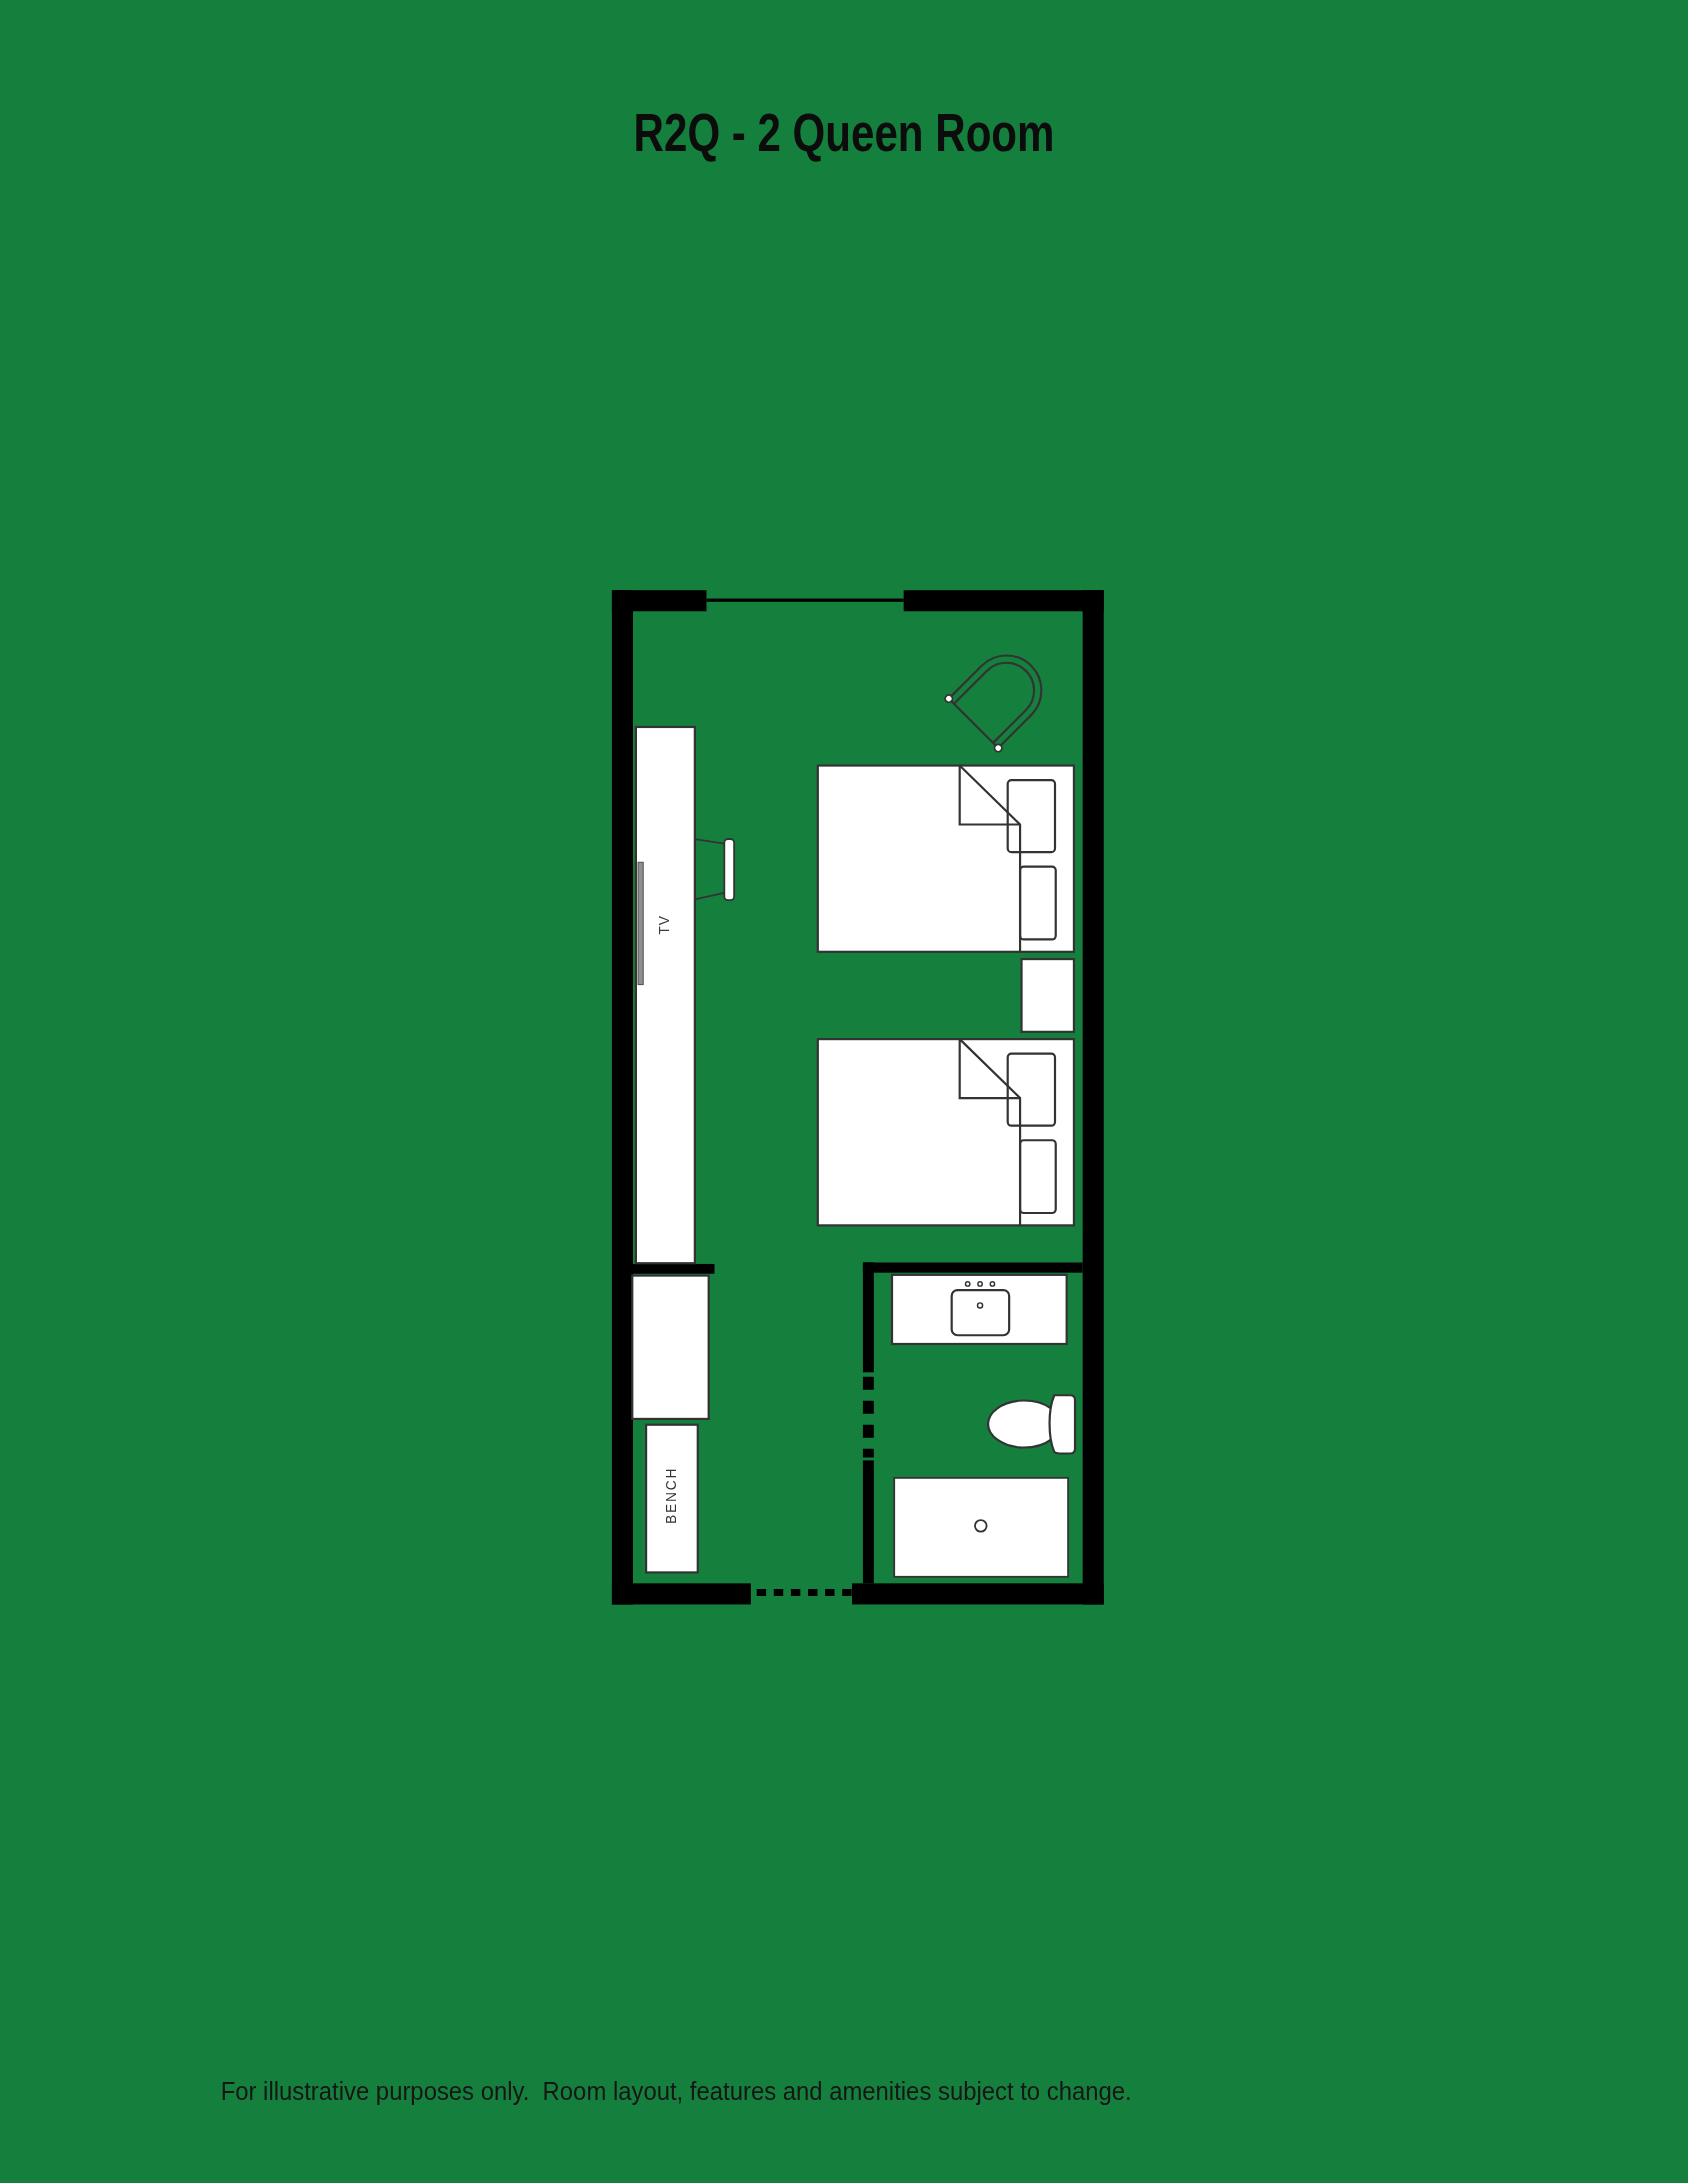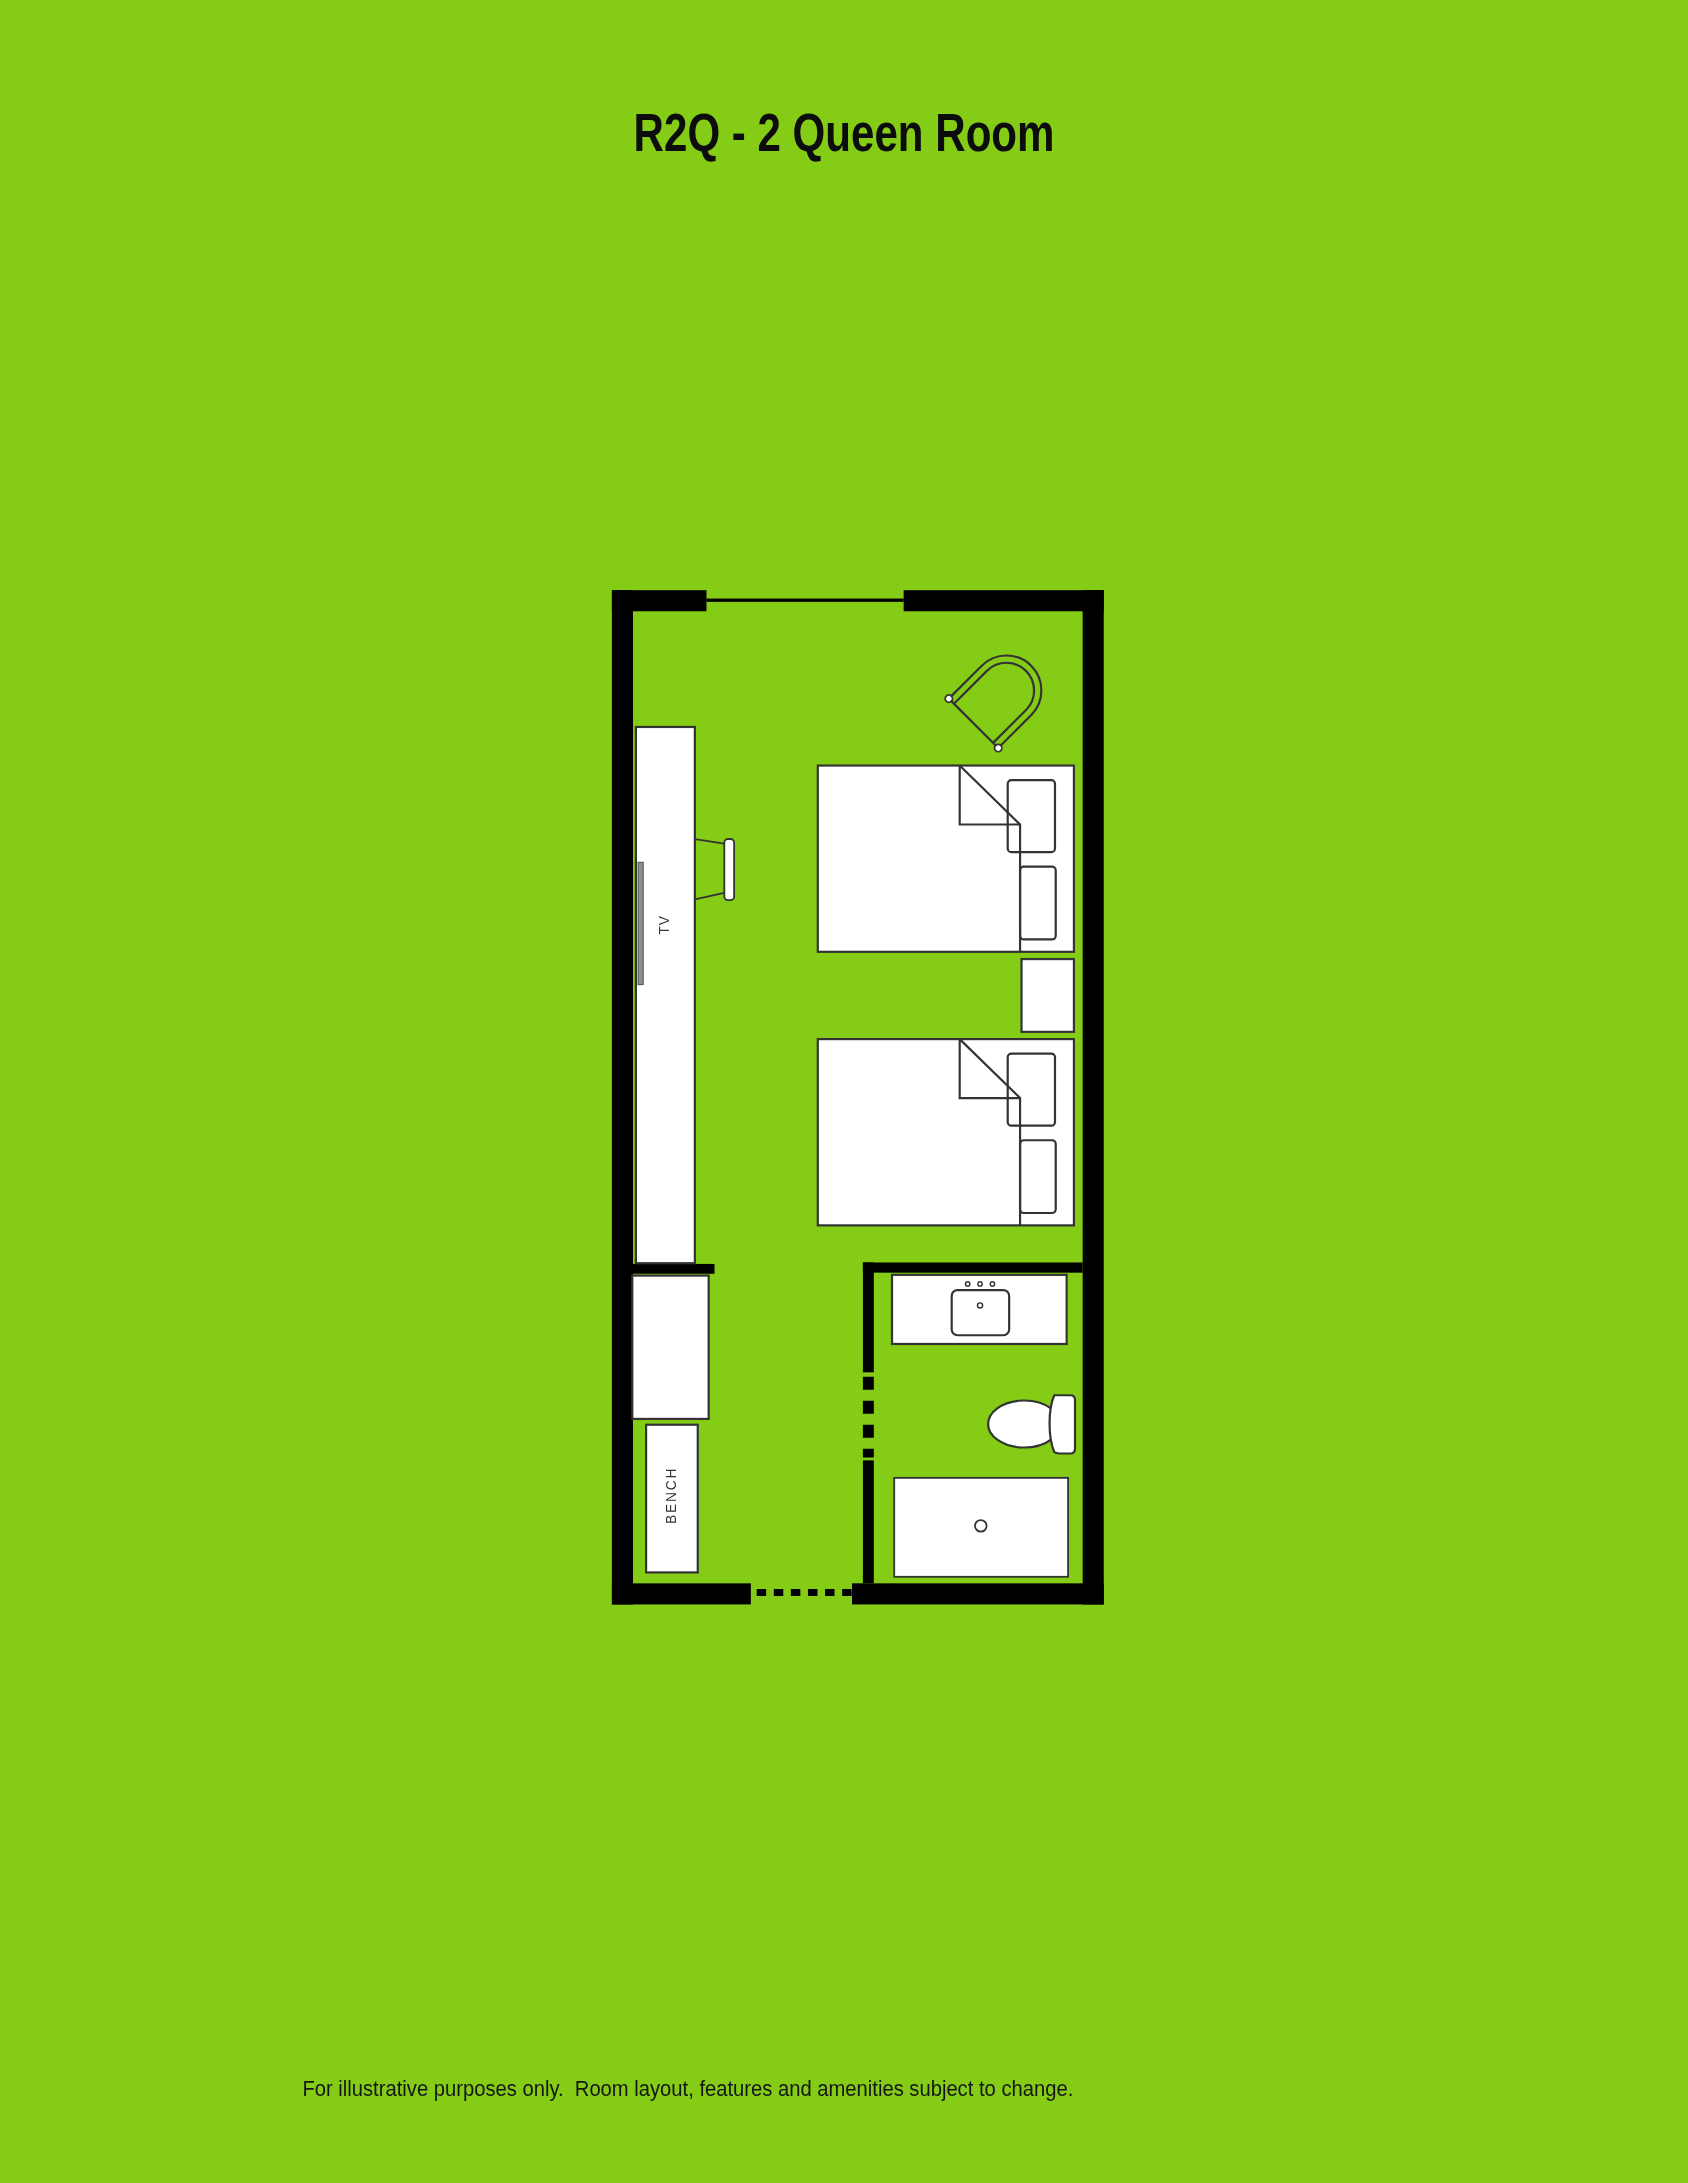--- a/index.html
+++ b/index.html
@@ -1,22 +1,22 @@
 <!DOCTYPE html>
 <html style="font-size:11.6px"><head>
 <meta charset="utf-8">
 <style>
   html,body{margin:0;padding:0;background:#ffffff;}
-  .page{position:relative;width:1688px;height:2183px;background:#84cc16;overflow:hidden;
+  .page{position:relative;width:1688px;height:2183px;background:#15803d;overflow:hidden;
         font-family:"Liberation Sans", sans-serif;}
   .title{position:absolute;left:0;top:0;width:1688px;text-align:center;
          font-weight:bold;font-size:53px;color:#0c0c0c;line-height:1;}
   .title span{display:inline-block;transform:scaleX(0.794);transform-origin:center;}
-  .caption{position:absolute;left:16px;top:0;width:1344px;text-align:center;
-           font-size:22px;color:#161616;line-height:1;}
+  .caption{position:absolute;left:4px;top:0;width:1344px;text-align:center;
+           font-size:26px;color:#161616;line-height:1;}
   .caption span{display:inline-block;transform:scaleX(0.918);transform-origin:center;white-space:pre;}
 </style>
 </head>
 <body>
 <div class="page">
 
   <div class="title" style="top:106px;"><span>R2Q - 2 Queen Room</span></div>
 
   <svg width="1688" height="2183" viewBox="0 0 2320 3000" style="position:absolute;left:0;top:0;">
 

